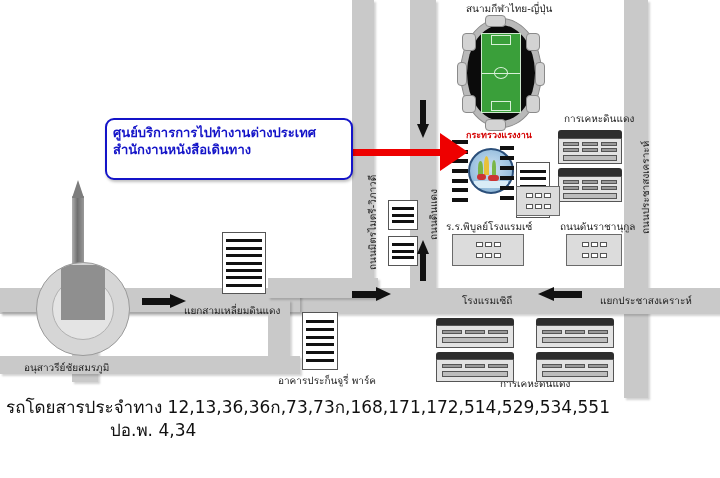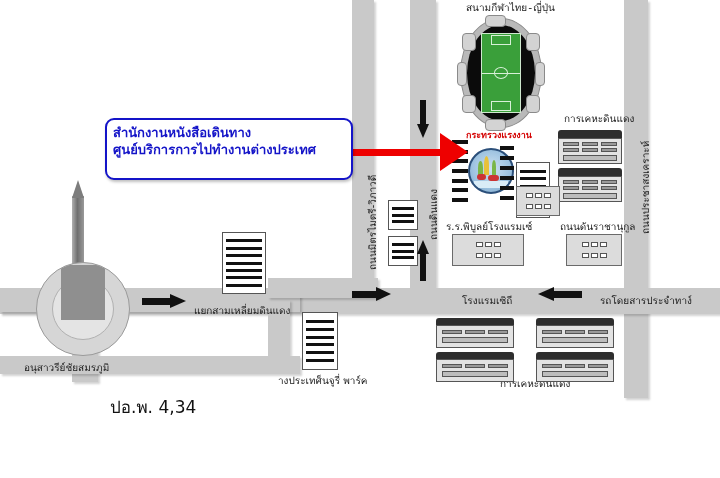--- a/index.html
+++ b/index.html
@@ -108,21 +108,21 @@
 
   <div class="road" style="left:0;top:288px;width:300px;height:24px;"></div>
 
   <div class="road" style="left:72px;top:310px;width:26px;height:72px;"></div>
 
   <div class="road" style="left:268px;top:300px;width:22px;height:56px;"></div>
   <div class="road" style="left:268px;top:278px;width:110px;height:20px;"></div>
 
   <div class="road" style="left:0;top:356px;width:300px;height:18px;"></div>
 
-  <div class="lbl" style="left:466px;top:3px;font-family:Liberation Mono, monospace;">สนามกีฬาไทย-ญี่ปุ่น</div>
+  <div class="lbl" style="left:466px;top:3px;">สนามกีฬาไทย-ญี่ปุ่น</div>
   <div id="stadium">
     <div class="ring"></div>
     <div class="ring2"></div>
     <div class="pitch">
       <div class="mid"></div>
       <div class="circle"></div>
       <div class="box" style="top:1%;"></div>
       <div class="box" style="bottom:1%;"></div>
     </div>
     <div class="seg" style="left:30%;top:-3%;width:26%;height:11%;border-radius:4px;"></div>
@@ -260,21 +260,21 @@
     <div class="band"></div>
       <div class="band"></div>
       <div class="band"></div>
   </div>
   <div class="tower" style="left:388px;top:236px;width:30px;height:30px;">
     <div class="band"></div>
       <div class="band"></div>
       <div class="band"></div>
   </div>
 
-  <div class="lbl" style="left:278px;top:375px;">างประเทศ็นจูรี่ พาร์ค</div>
+  <div class="lbl" style="left:278px;top:375px;">อาคารประก็นจูรี่ พาร์ค</div>
   <div class="tower" style="left:302px;top:312px;width:36px;height:58px;">
     <div class="band"></div>
       <div class="band"></div>
     <div class="band"></div>
       <div class="band"></div>
     <div class="band"></div>
       <div class="band"></div>
   </div>
 
   <div class="lbl" style="left:500px;top:378px;">การเคหะดินแดง</div>
@@ -328,22 +328,22 @@
     <div class="inner"></div>
     <div class="mon"></div>
   </div>
   <div class="lbl" style="left:24px;top:362px;">อนุสาวรีย์ชัยสมรภูมิ</div>
 
   <div class="lbl vert" style="left:367px;top:270px;transform:rotate(-90deg);">ถนนมิตรไมตรี-วิภาวดี</div>
   <div class="lbl vert" style="left:428px;top:240px;transform:rotate(-90deg);">ถนนดินแดง</div>
   <div class="lbl vert" style="left:640px;top:234px;transform:rotate(-90deg);">ถนนประชาสงเคราะห์</div>
 
   <div class="lbl" style="left:462px;top:295px;">โรงแรมเซิถี</div>
-  <div class="lbl" style="left:194px;top:305px;">แยกสามเหลี่ยมดินแดง</div>
-  <div class="lbl" style="left:600px;top:295px;">รถโดยสารประจำทาง์</div>
+  <div class="lbl" style="left:184px;top:305px;">แยกสามเหลี่ยมดินแดง</div>
+  <div class="lbl" style="left:600px;top:295px;">แยกประชาสงเคราะห์</div>
 
   <div class="arrow" style="left:417px;top:100px;width:12px;height:40px;">
     <div class="shaft" style="left:3px;top:0;width:6px;height:26px;"></div>
     <div class="head" style="left:0;top:24px;border-left:6px solid transparent;border-right:6px solid transparent;border-top:14px solid #111;"></div>
   </div>
 
   <div class="arrow" style="left:417px;top:240px;width:12px;height:42px;">
     <div class="head" style="left:0;top:0;border-left:6px solid transparent;border-right:6px solid transparent;border-bottom:14px solid #111;"></div>
     <div class="shaft" style="left:3px;top:13px;width:6px;height:28px;"></div>
   </div>
@@ -360,21 +360,22 @@
 
   <div class="arrow" style="left:538px;top:287px;width:44px;height:14px;">
     <div class="head" style="left:0;top:0;border-top:7px solid transparent;border-bottom:7px solid transparent;border-right:16px solid #111;"></div>
     <div class="shaft" style="left:14px;top:4px;width:30px;height:7px;"></div>
   </div>
 
   <div id="redline"></div>
   <div id="redhead"></div>
 
   <div id="callout">
+    <div class="cline">ศูนย์บริการการไปทำงานต่างประเทศ</div>
     <div class="cline">สำนักงานหนังสือเดินทาง</div>
-    <div class="cline">ศูนย์บริการการไปทำงานต่างประเทศ</div>
   </div>
 
   <div id="bustext">
+    <div class="bl l1">รถโดยสารประจำทาง  12,13,36,36ก,73,73ก,168,171,172,514,529,534,551</div>
     <div class="bl l3">ปอ.พ. 4,34</div>
   </div>
 
 </div>
 
 </body></html>

